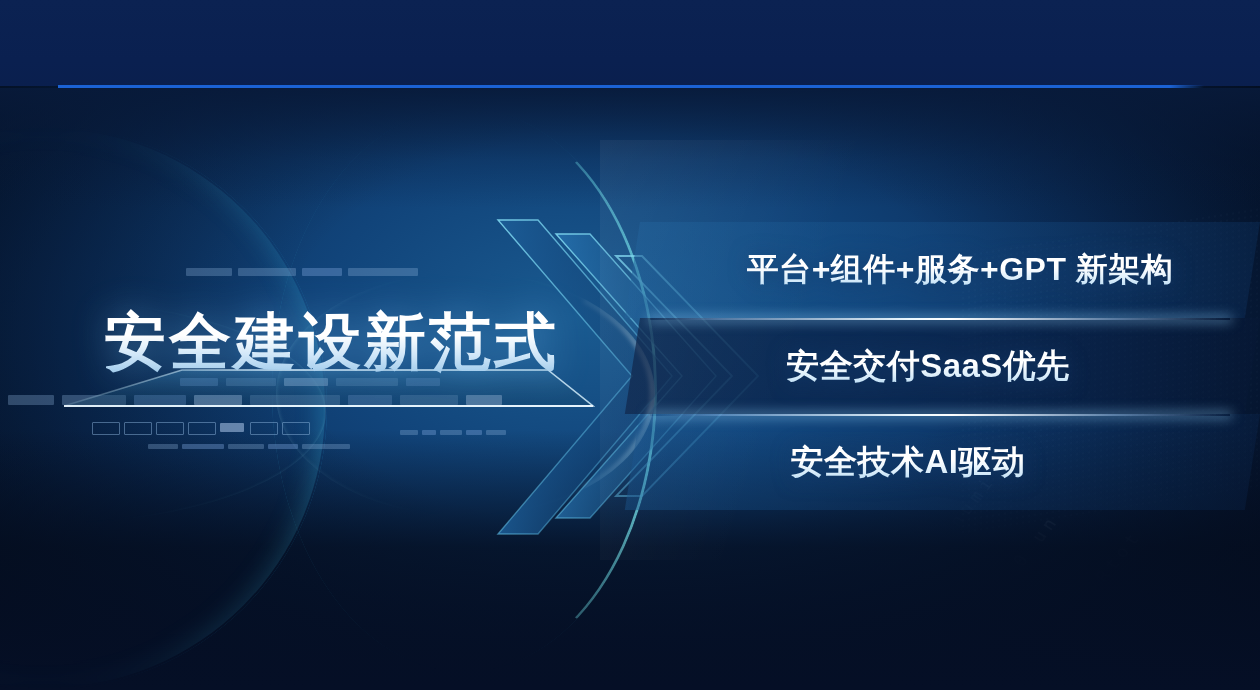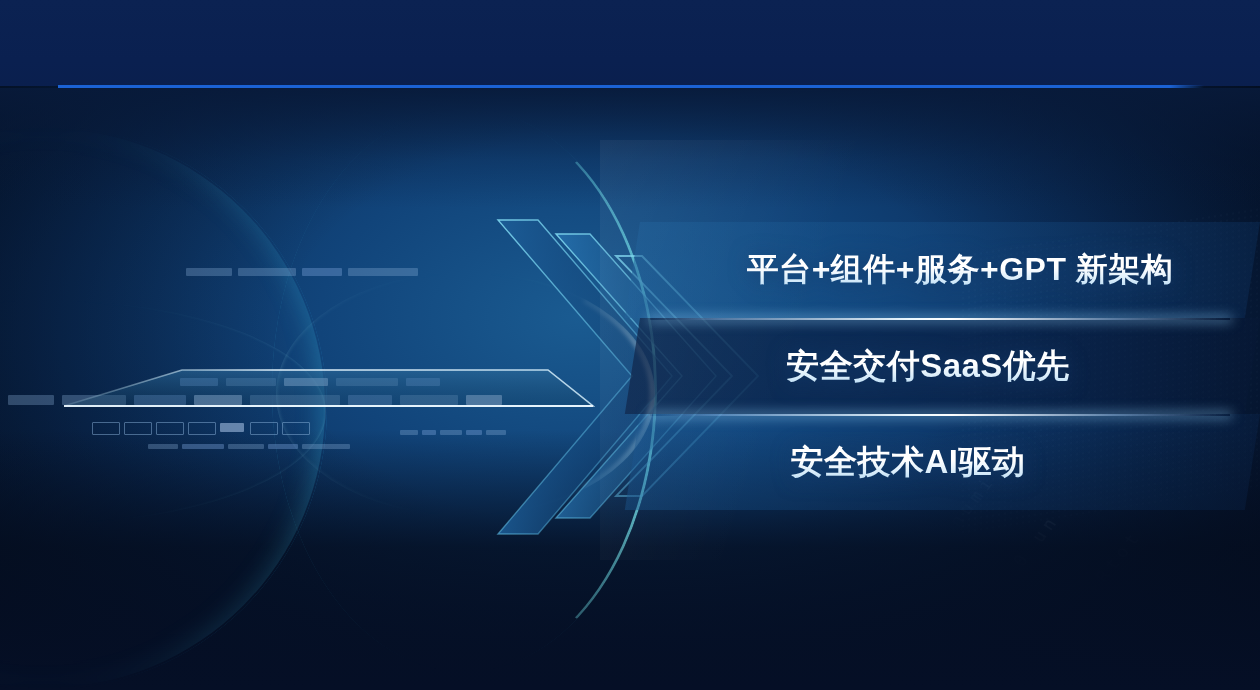--- a/index.html
+++ b/index.html
@@ -435,20 +435,23 @@
           <stop offset="40%" stop-color="#e8f7ff" stop-opacity="0.95"></stop>
           <stop offset="100%" stop-color="#cfeaf8" stop-opacity="0.85"></stop>
         </linearGradient>
       </defs>
       <polygon points="132,2 498,2 543,38 14,38" fill="url(#stageFill)"></polygon>
       <polygon points="132,2 498,2 543,38 14,38" fill="none" stroke="url(#stageEdge)" stroke-width="1.6"></polygon>
       <line x1="14" y1="38" x2="543" y2="38" stroke="#eaf7ff" stroke-width="2" opacity="0.95"></line>
     </svg>
   </div>
 
+  <div class="headline-wrap">
+    <div class="headline">安全建设新范式</div>
+  </div>
 
   <div class="chevrons">
     <svg width="300" height="330" viewBox="0 0 300 330">
       <defs>
         <linearGradient id="chevA" x1="0" y1="0" x2="1" y2="0">
           <stop offset="0%" stop-color="#1d5f9a" stop-opacity="0.85"></stop>
           <stop offset="100%" stop-color="#0d3564" stop-opacity="0.25"></stop>
         </linearGradient>
         <linearGradient id="chevB" x1="0" y1="0" x2="1" y2="0">
           <stop offset="0%" stop-color="#2a79b8" stop-opacity="0.70"></stop>

